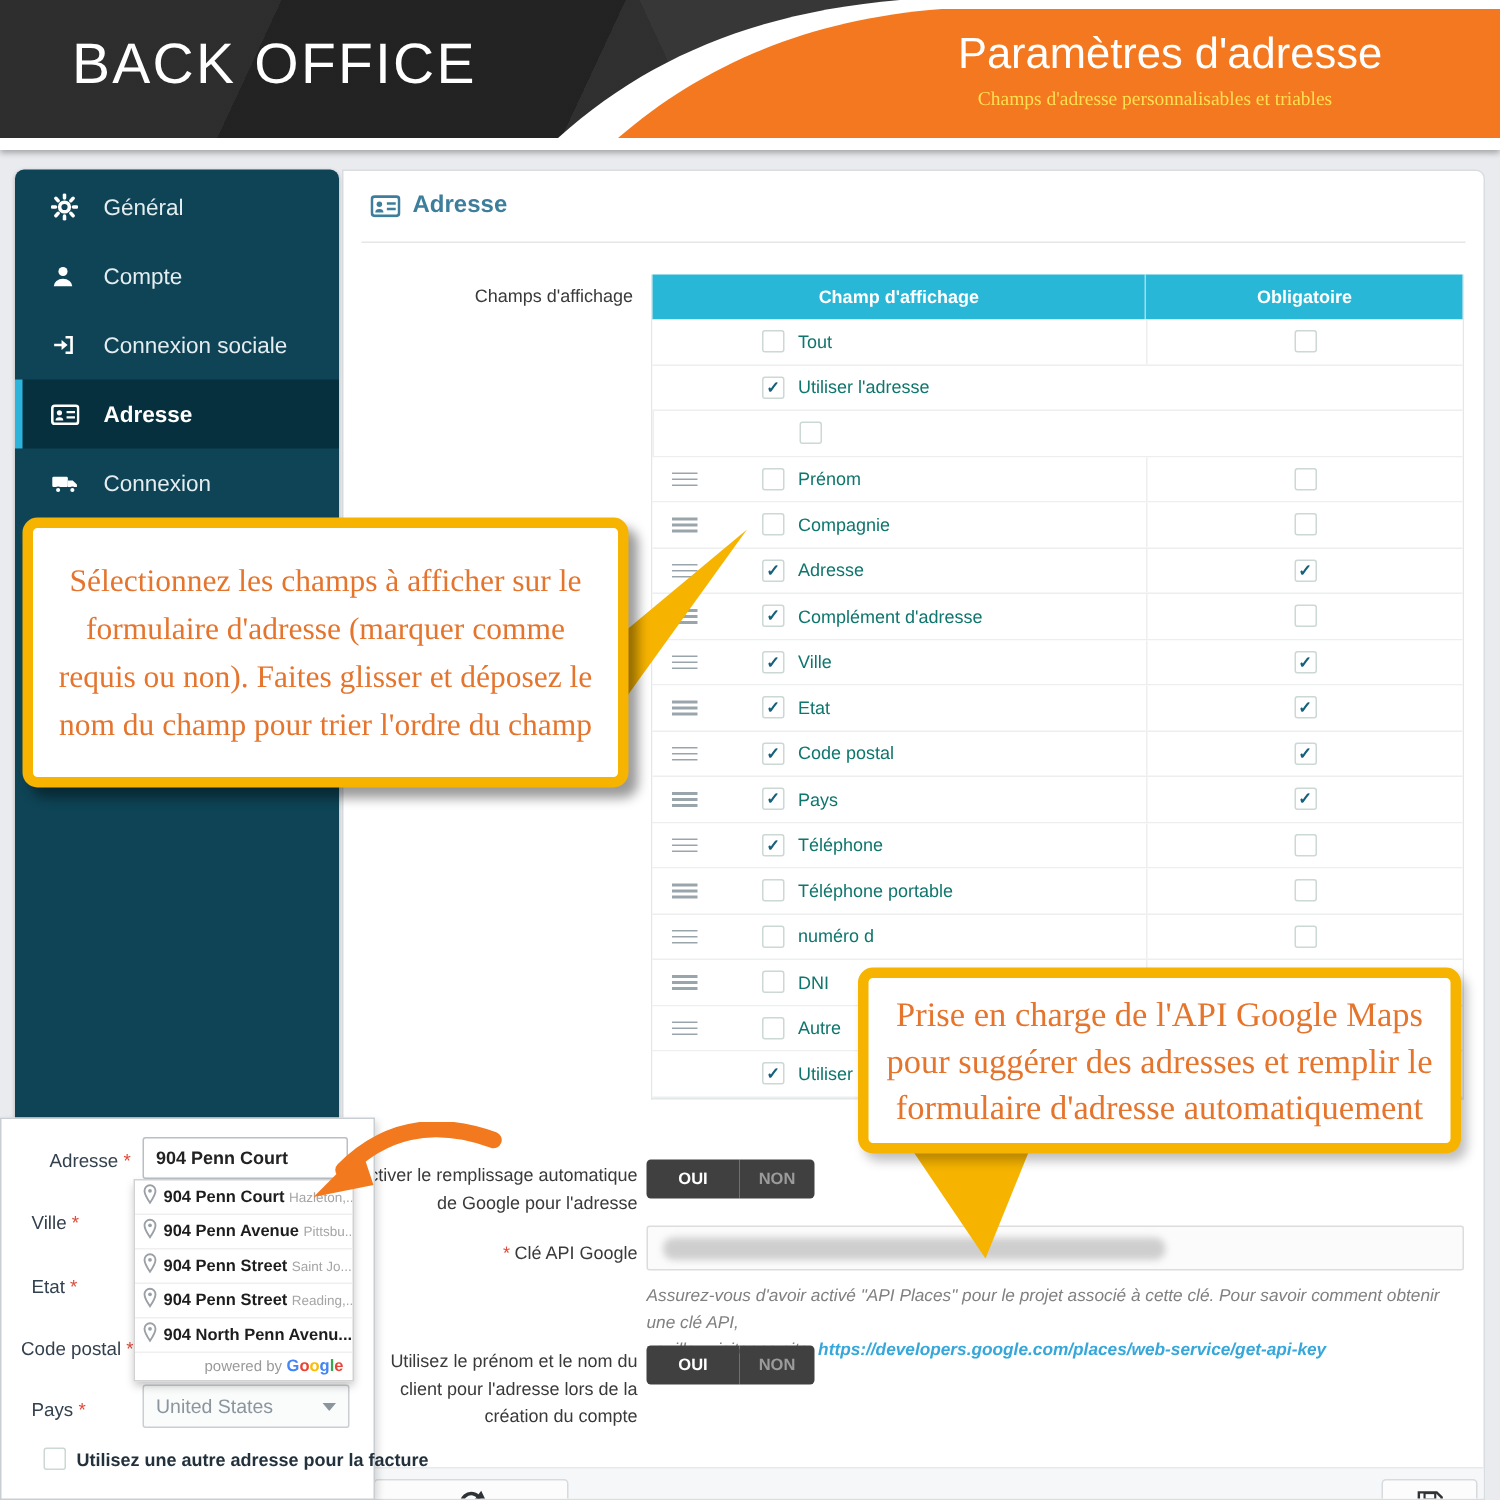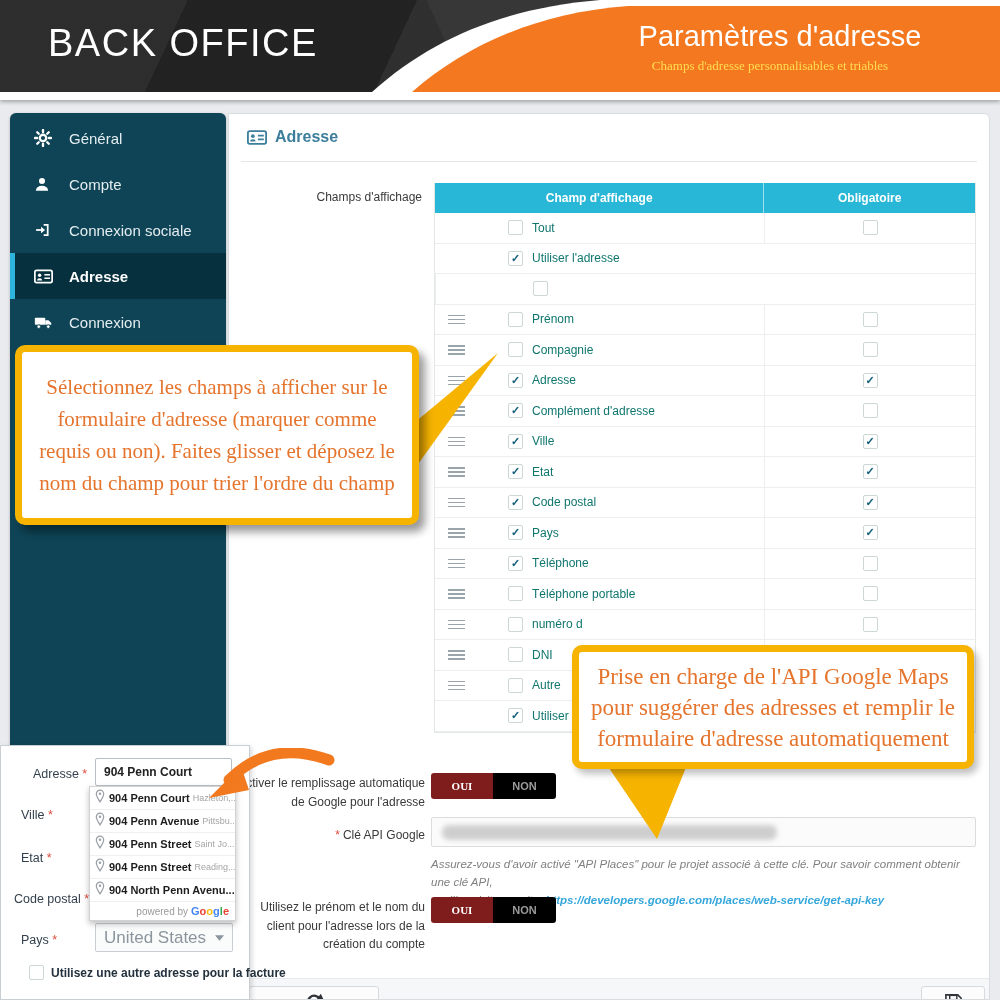--- a/index.html
+++ b/index.html
@@ -53,22 +53,22 @@
   .rowlabel{font-size:12px;color:#0f766e;white-space:nowrap;}
 
   
   .rlabel{text-align:right;font-size:12px;color:#3a3a3a;line-height:1.55;}
   .lab1{left:8px;top:660px;width:188px;}
   .lab2{left:8px;top:784px;width:188px;}
   .labkey{left:8px;top:712px;width:188px;}
   .req-star{color:#e04a3a;margin-right:3px;}
   .toggle{display:flex;height:26px;font-size:11px;font-weight:700;cursor:pointer;}
   .tg1{left:202px;top:659px;} .tg2{left:202px;top:783px;}
-  .seg-on{width:62px;background:#7f1d1d;color:#fff;display:flex;align-items:center;justify-content:center;border-radius:3px 0 0 3px;font-family:Liberation Serif, serif;}
-  .seg-off{width:63px;background:#000000;color:#9b9b9b;display:flex;align-items:center;justify-content:center;border-radius:0 3px 3px 0;}
+  .seg-on{width:62px;background:#404040;color:#fff;display:flex;align-items:center;justify-content:center;border-radius:3px 0 0 3px;}
+  .seg-off{width:50px;background:#404040;color:#9b9b9b;display:flex;align-items:center;justify-content:center;border-radius:0 3px 3px 0;}
   .api-input{left:202px;top:703px;width:545px;height:30px;background:#fbfbfb;border:1px solid #dcdcdc;border-radius:2px;box-sizing:border-box;}
   .api-blur{left:10px;top:7px;width:335px;height:15px;background:#c7c7c7;border-radius:7px;filter:blur(2.5px);opacity:.85;}
   .api-help{left:202px;top:742px;width:550px;font-size:11.5px;font-style:italic;color:#808080;line-height:1.55;}
   .api-help a{color:#35a7db;text-decoration:none;font-weight:700;}
 
   .panel-footer{left:0;top:864px;width:762px;height:23px;background:#f6f7f8;border-top:1px solid #e7e9eb;}
   .foot-btn{background:#fcfcfd;border:1px solid #d7dbde;border-radius:3px;display:flex;justify-content:center;cursor:pointer;}
   .btn-reset{left:20px;top:872px;width:128px;height:34px;}
   .btn-save{left:692px;top:872px;width:62px;height:34px;}
 
@@ -90,21 +90,21 @@
   .addr-input{left:94px;top:12px;width:137px;height:28px;border:1px solid #b9bfc4;border-radius:2px;
               box-sizing:border-box;display:flex;align-items:center;padding-left:8px;font-size:12px;font-weight:700;color:#222;}
   .sugg{left:88px;top:40px;width:145px;background:#fff;border:1px solid #d2d2d2;box-shadow:0 3px 6px rgba(0,0,0,.25);z-index:16;}
   .sugg-item{height:22px;display:flex;align-items:center;padding-left:5px;border-bottom:1px solid #efefef;overflow:hidden;cursor:pointer;}
   .sugg-main{font-size:11px;font-weight:700;color:#1d1d1d;margin-left:4px;white-space:nowrap;}
   .sugg-sec{font-size:9px;color:#a5a5a5;margin-left:3px;white-space:nowrap;}
   .powered{height:18px;display:flex;align-items:center;justify-content:flex-end;padding-right:6px;font-size:10px;color:#9a9a9a;gap:3px;}
   .glogo span{font-weight:700;font-size:11px;}
   .country{left:94px;top:177px;width:138px;height:29px;background:#fafbfb;border:1px solid #c9ced3;border-radius:2px;
            box-sizing:border-box;display:flex;align-items:center;justify-content:space-between;
-           padding:0 8px;font-size:17px;color:#8b959e;cursor:pointer;}
+           padding:0 8px;font-size:13px;color:#8b959e;cursor:pointer;}
   .bill{left:12px;top:219px;display:flex;align-items:center;gap:7px;font-size:12px;font-weight:700;color:#23313d;white-space:nowrap;margin-left:16px;}
 
   .arrow-svg{z-index:25;}
 </style>
 </head>
 <body>
 
 <div class="abs header">
   <div class="abs header-band">
     <svg class="abs swoosh" width="1000" height="92" viewBox="0 0 1000 92">

